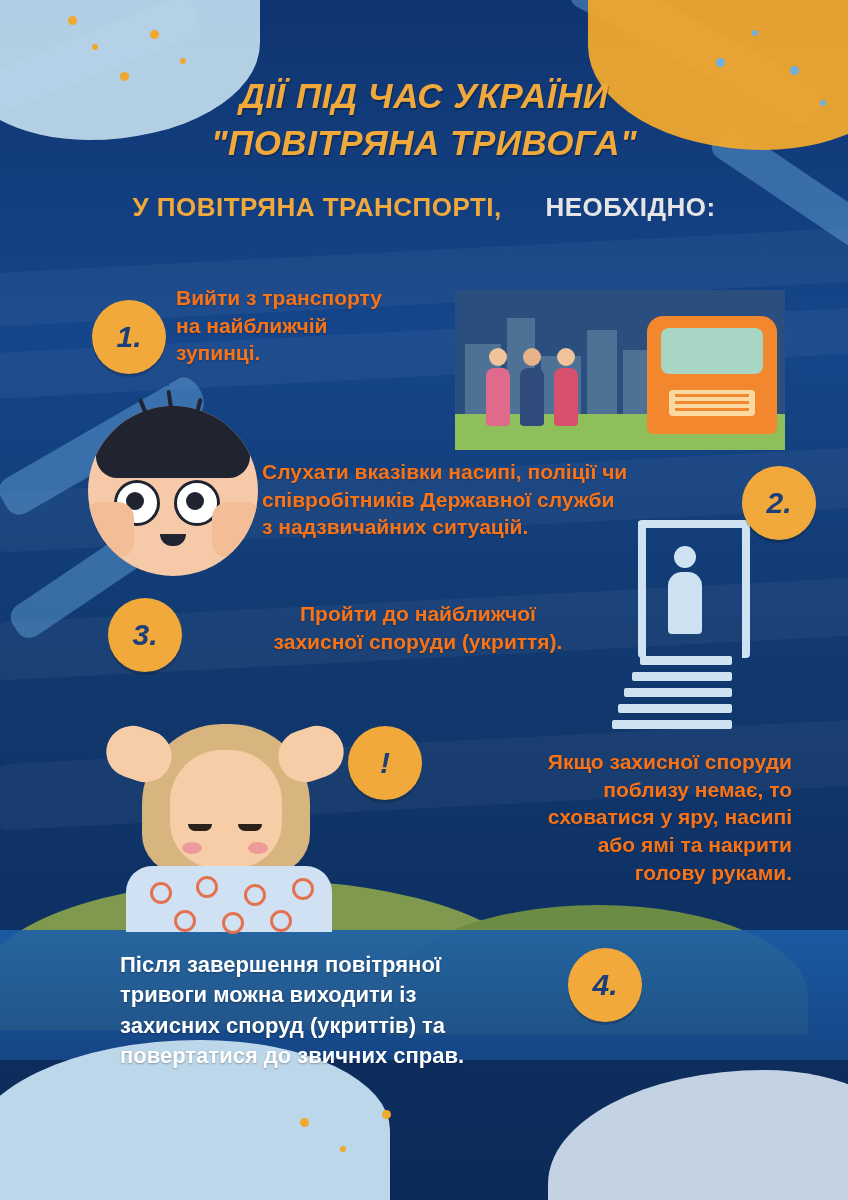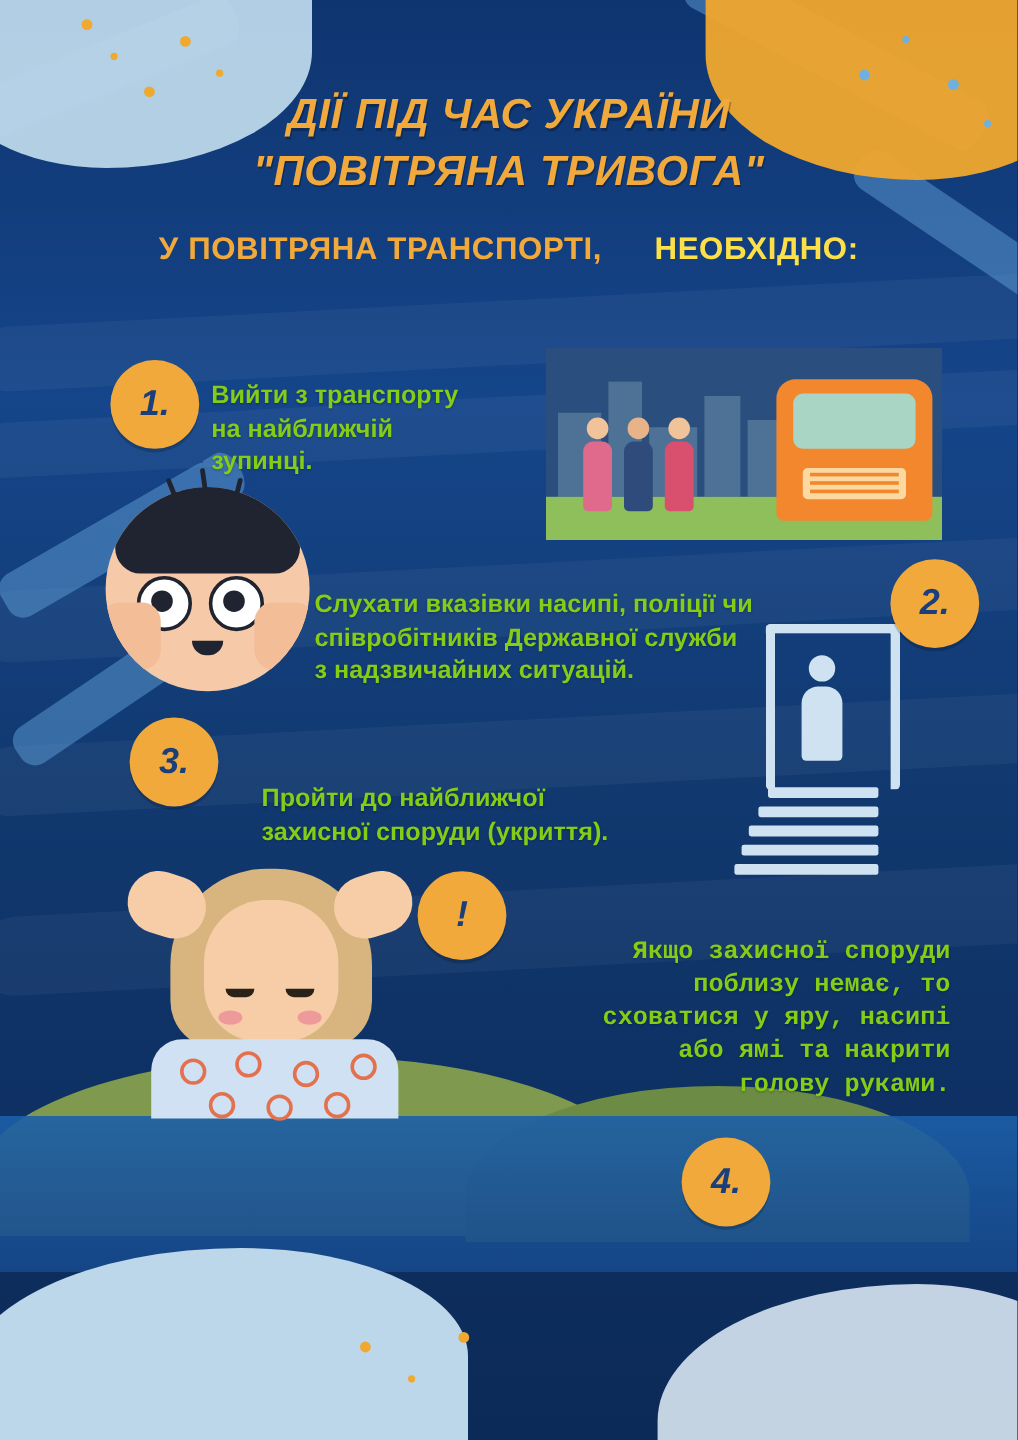--- a/index.html
+++ b/index.html
@@ -133,21 +133,21 @@
     color: #eaf2fa;
     letter-spacing: .5px;
   }
   .sub2 {
     font-size: 26px;
     font-weight: bold;
     letter-spacing: .5px;
     margin-top: 4px;
   }
   .sub2 .hl { color: #f2a93b; }
-  .sub2 .wh { color: #fde047; margin-left: 36px; }
+  .sub2 .wh { color: #e5e5e5; margin-left: 36px; }
 
   
   .badge {
     position: absolute;
     width: 74px; height: 74px;
     border-radius: 50%;
     background: #f2a93b;
     color: #1b3f7a;
     font-size: 30px;
     font-weight: bold;
@@ -158,24 +158,23 @@
     box-shadow: 0 3px 0 rgba(0,0,0,.18);
     z-index: 7;
   }
 
   
   .step-text {
     position: absolute;
     font-size: 21px;
     font-weight: bold;
     line-height: 1.32;
-    color: #84cc16;
+    color: #f97316;
     z-index: 7;
     text-shadow: 0 1px 2px rgba(0,0,0,.25);
-    margin-top: 32px;
   }
 
   
   .bus-scene {
     position: absolute;
     left: 455px; top: 290px;
     width: 330px; height: 160px;
     z-index: 5;
   }
   .bus-sky {
@@ -535,36 +534,36 @@
   <div class="wiggle" style="left:142px; top:398px; transform:rotate(-22deg); z-index:7;"></div>
   <div class="wiggle" style="left:168px; top:390px; transform:rotate(-8deg); z-index:7;"></div>
   <div class="wiggle" style="left:196px; top:398px; transform:rotate(14deg); z-index:7;"></div>
 
   <div class="badge" style="left:742px; top:466px;">2.</div>
   <div class="step-text" style="left:262px; top:458px; width:470px; white-space:pre-line;">Слухати вказівки насипі, поліції чи
 співробітників Державної служби
 з надзвичайних ситуацій.</div>
 
   <div class="badge" style="left:108px; top:598px;">3.</div>
-  <div class="step-text" style="left:218px; top:620px; width:400px; white-space:pre-line;">Пройти до найближчої
+  <div class="step-text" style="left:218px; top:600px; width:400px; white-space:pre-line;text-align:center;">Пройти до найближчої
 захисної споруди (укриття).</div>
 
   <div class="shelter">
     <div class="shelter-frame"></div>
     <div class="shelter-man-head"></div>
     <div class="shelter-man-body"></div>
     <div class="stair" style="left:20px; top:136px; width:92px;"></div>
     <div class="stair" style="left:12px; top:152px; width:100px;"></div>
     <div class="stair" style="left:4px;  top:168px; width:108px;"></div>
     <div class="stair" style="left:-2px; top:184px; width:114px;"></div>
     <div class="stair" style="left:-8px; top:200px; width:120px;"></div>
   </div>
 
   <div class="badge" style="left:348px; top:726px;">!</div>
-  <div class="step-text" style="left:442px; top:748px; width:350px; text-align:right; white-space:pre-line;font-family:Liberation Mono, monospace;">Якщо захисної споруди
+  <div class="step-text" style="left:442px; top:748px; width:350px; text-align:right; white-space:pre-line;">Якщо захисної споруди
 поблизу немає, то
 сховатися у яру, насипі
 або ямі та накрити
 голову руками.</div>
 
   <div class="woman">
     <div class="w-hair"></div>
     <div class="w-face">
       <div class="w-eye" style="left:18px;"></div>
       <div class="w-eye" style="left:68px;"></div>
@@ -578,15 +577,19 @@
       <div class="ring" style="left:70px; top:10px;"></div>
       <div class="ring" style="left:118px; top:18px;"></div>
       <div class="ring" style="left:166px; top:12px;"></div>
       <div class="ring" style="left:48px; top:44px;"></div>
       <div class="ring" style="left:96px; top:46px;"></div>
       <div class="ring" style="left:144px; top:44px;"></div>
     </div>
   </div>
 
   <div class="badge" style="left:568px; top:948px;">4.</div>
+  <div class="final-text" style="white-space:pre-line;">Після завершення повітряної
+тривоги можна виходити із
+захисних споруд (укриттів) та
+повертатися до звичних справ.</div>
 
 
 </div>
 
 </body></html>

